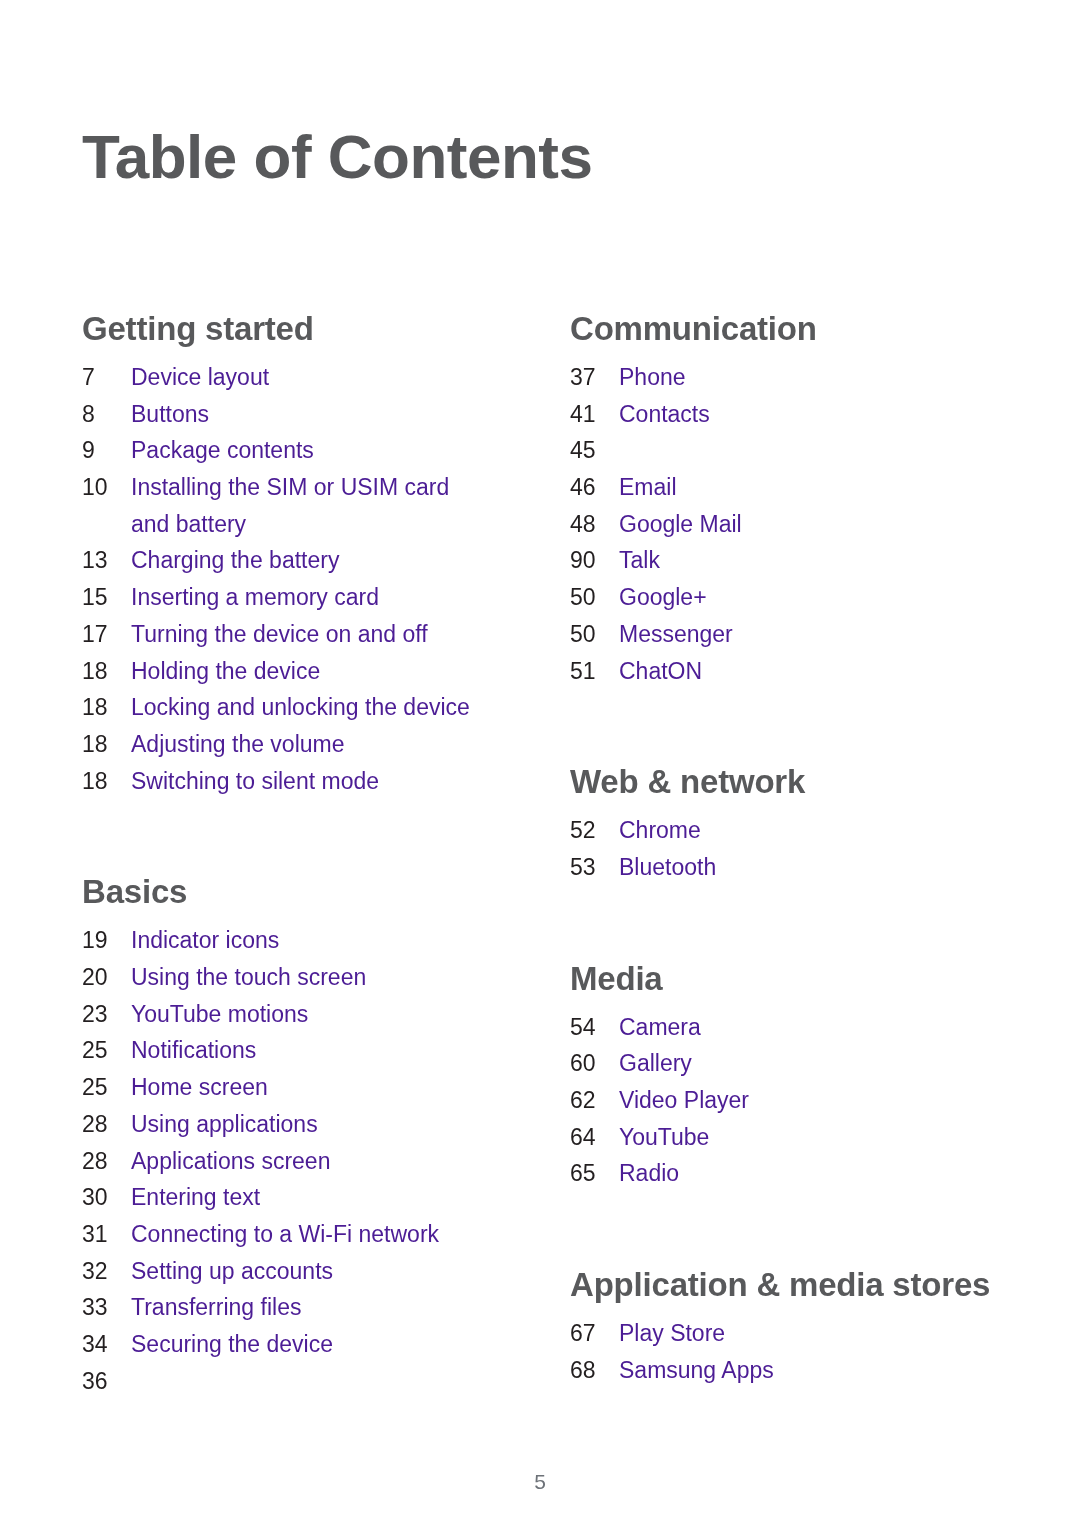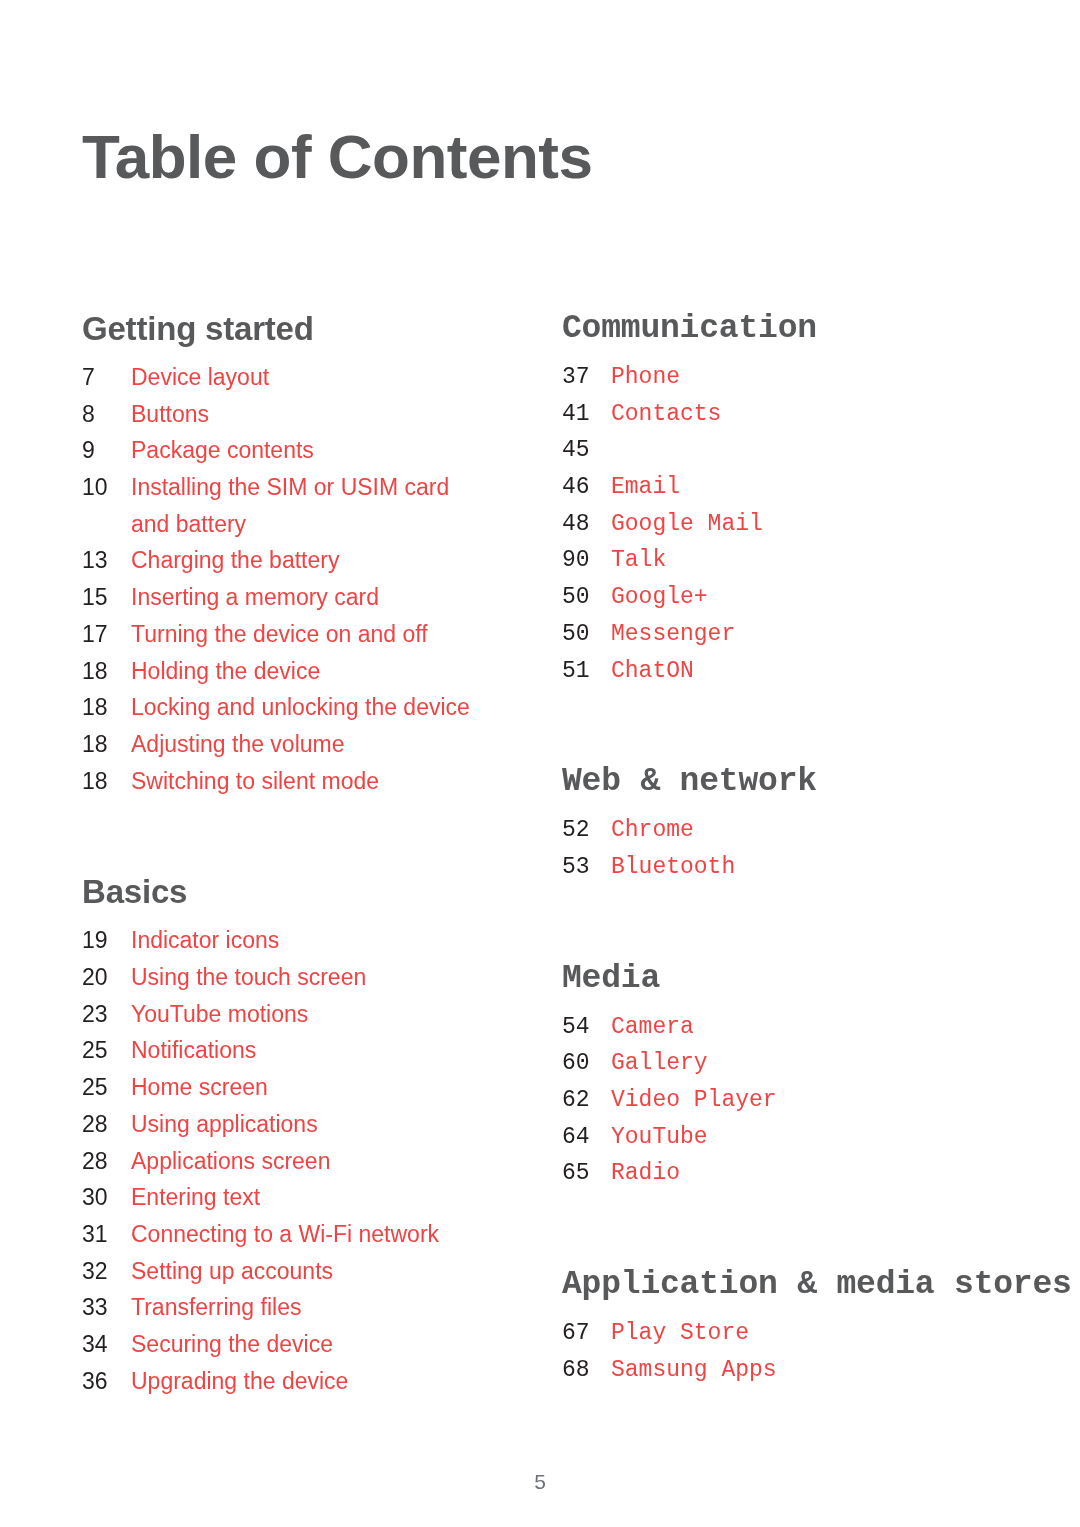--- a/index.html
+++ b/index.html
@@ -45,21 +45,21 @@
   .col {
     display: flex;
     flex-direction: column;
   }
   .col-left {
     width: 480px;
     margin-left: 82px;
   }
   .col-right {
     width: 470px;
-    font-family: Liberation Mono, monospace;
+    margin-left: 8px;
   }
   .section {
     display: block;
   }
   .section + .section {
     margin-top: 74px;
   }
   .section-heading {
     font-size: 33px;
     font-weight: bold;
@@ -82,21 +82,21 @@
     margin-bottom: 0;
   }
   .entry-page {
     width: 49px;
     flex: 0 0 49px;
     text-align: left;
     color: #231f20;
   }
   .entry-title {
     flex: 1 1 auto;
-    color: #ef4444;
+    color: #4c1d95;
   }
   .col-left .entry-title {
     max-width: 360px;
   }
   .folio {
     position: absolute;
     left: 0;
     top: 1470px;
     width: 1080px;
     text-align: center;
@@ -208,21 +208,20 @@
             <div class="entry">
               <span class="entry-page">33</span>
               <span class="entry-title">Transferring files</span>
             </div>
             <div class="entry">
               <span class="entry-page">34</span>
               <span class="entry-title">Securing the device</span>
             </div>
             <div class="entry">
               <span class="entry-page">36</span>
-              <span class="entry-title">Upgrading the device</span>
             </div>
           </div>
         </div>
       </div>
     <div class="col col-right">
         <div class="section">
           <div class="section-heading">Communication</div>
           <div class="entries">
             <div class="entry">
               <span class="entry-page">37</span>

